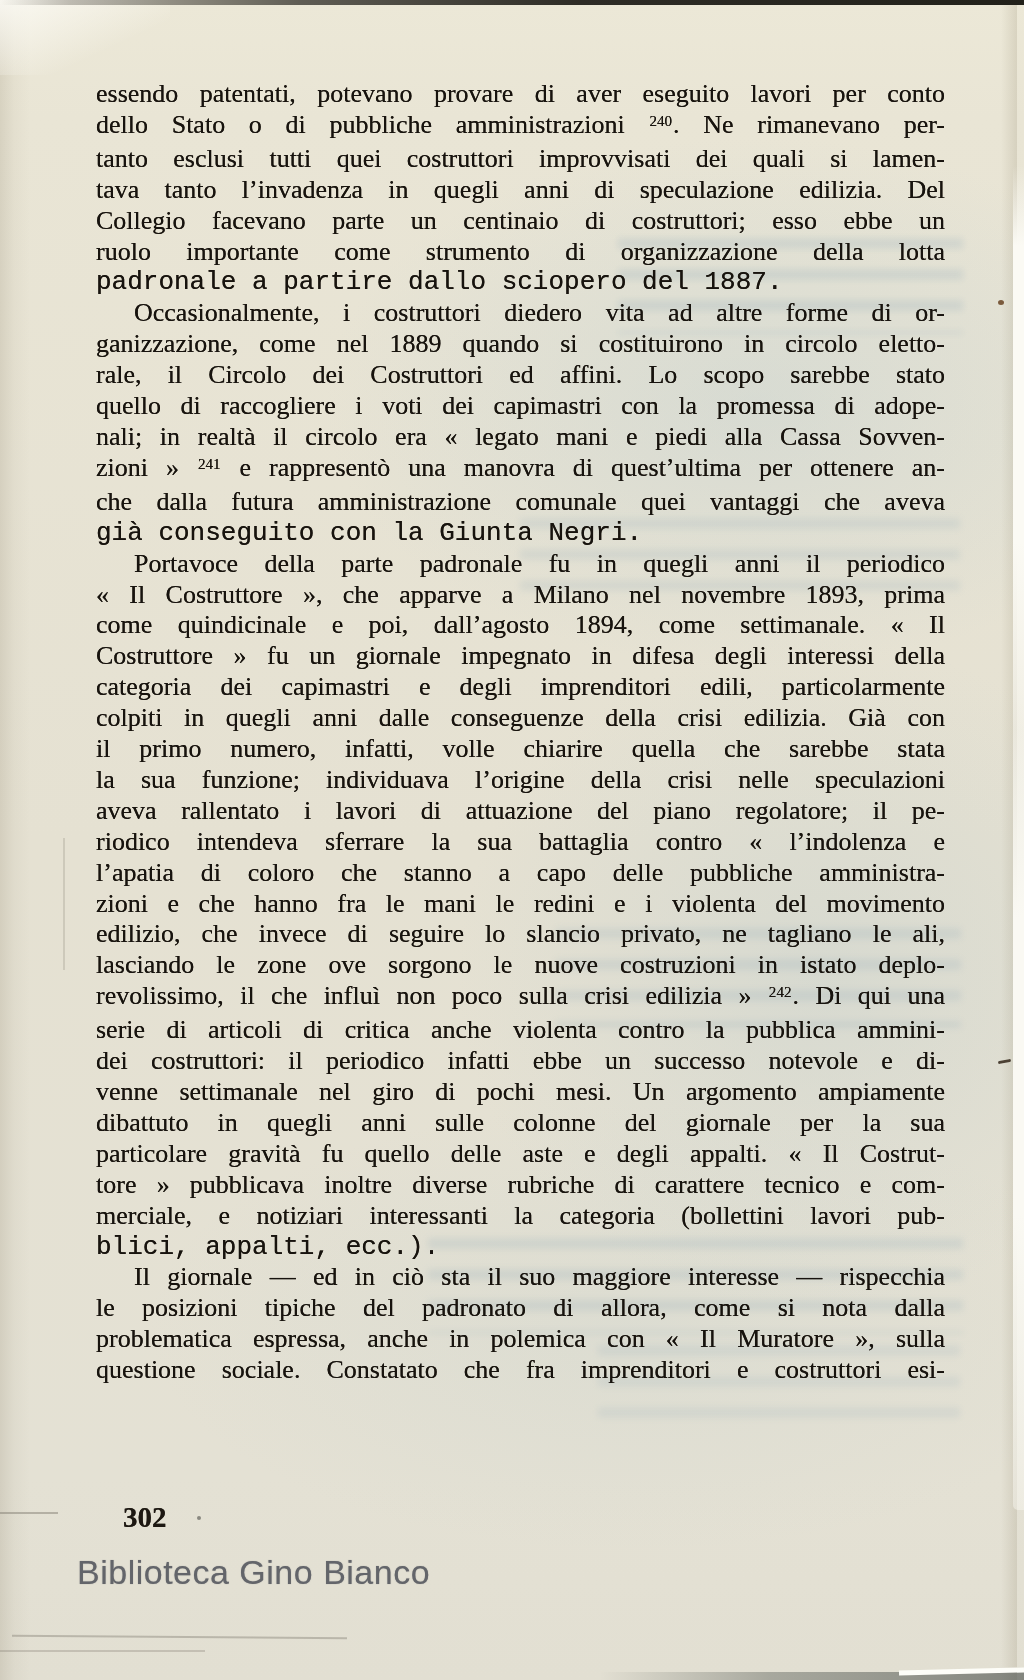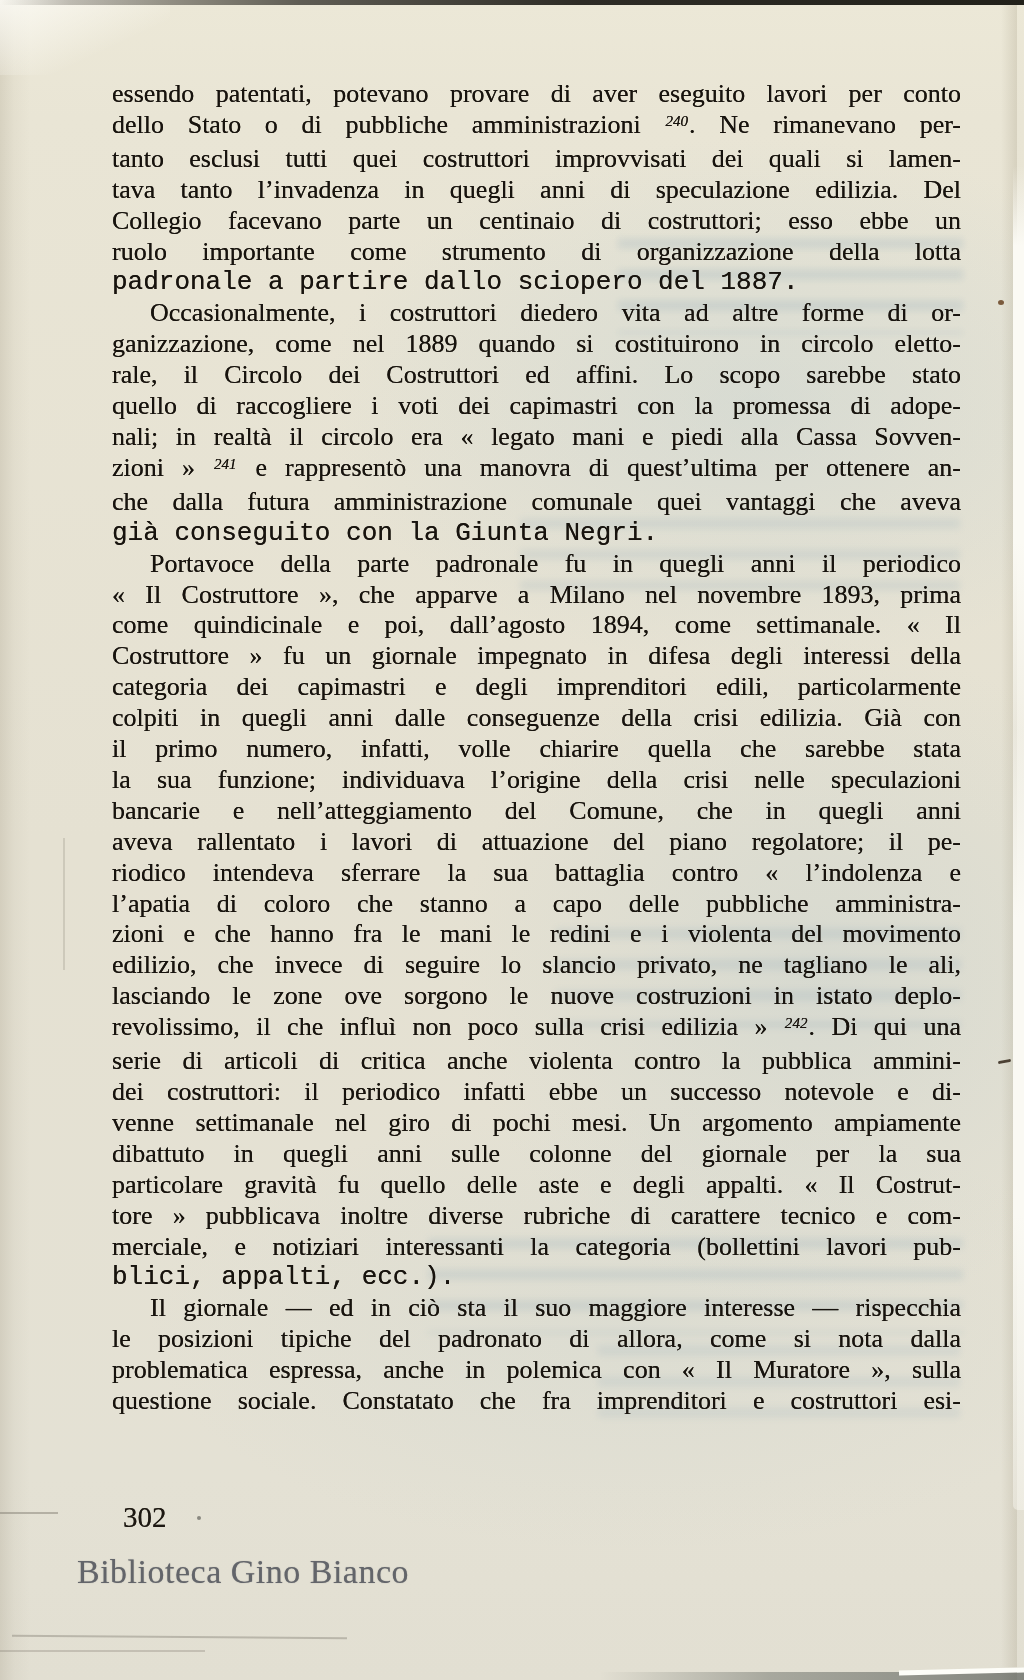--- a/index.html
+++ b/index.html
@@ -13,45 +13,45 @@
       radial-gradient(ellipse 620px 380px at 74% 24%, rgba(173,196,206,0.28), transparent 70%),
       radial-gradient(ellipse 520px 480px at 80% 58%, rgba(170,193,200,0.24), transparent 70%),
       radial-gradient(ellipse 700px 320px at 62% 79%, rgba(176,196,198,0.16), transparent 70%),
       linear-gradient(90deg, rgba(120,108,84,0.16) 0px, rgba(120,108,84,0.05) 14px, rgba(120,108,84,0) 30px),
       linear-gradient(180deg, #ece8d7 0%, #e9e5d5 7%, #e5e1d2 50%, #e4e1d4 88%, #e2dfd2 100%);
     font-family:"Liberation Serif","DejaVu Serif",serif;
   }
 
   
   .body-text{
-    position:absolute;left:112px;top:79px;width:849px;
+    position:absolute;left:96px;top:79px;width:849px;
     font-size:26px;line-height:30.9px;
     color:#17130e;
     text-shadow:0 0 0.5px rgba(23,17,8,0.85);
     z-index:3;
   }
   .line{text-align:justify;text-align-last:justify;}
   .line.nojust{text-align-last:left;font-family:Liberation Mono, monospace;}
   .line.indent{text-indent:38px;}
   .line sup{
     font-size:0.58em;
     position:relative;top:-0.48em;vertical-align:baseline;
-    margin:12px 1px;letter-spacing:0;font-style:italic;
+    margin:12px 1px;letter-spacing:0;
   }
 
   
   .page-number{
     position:absolute;left:123px;top:1501px;
-    font-size:29px;font-weight:normal;color:#1d1812;
+    font-size:29px;font-weight:bold;color:#1d1812;
     text-shadow:0 0 0.5px rgba(25,20,10,0.8);
     z-index:3;
   }
   .watermark{
     position:absolute;left:77px;top:1553px;
-    font-family:Liberation Serif, serif;
+    font-family:Liberation Sans, sans-serif;
     font-size:34px;letter-spacing:0.5px;
     color:#63656a;
     text-shadow:0 0 1px rgba(99,101,106,0.55);
     z-index:3;
   }
 
   
   .top-edge-line{
     position:absolute;top:0;left:0;width:100%;height:5px;z-index:4;
     background:linear-gradient(90deg,
@@ -149,21 +149,20 @@
       <div class="line">che dalla futura amministrazione comunale quei vantaggi che aveva</div>
       <div class="line nojust">già conseguito con la Giunta Negri.</div>
       <div class="line indent">Portavoce della parte padronale fu in quegli anni il periodico</div>
       <div class="line">« Il Costruttore », che apparve a Milano nel novembre 1893, prima</div>
       <div class="line">come quindicinale e poi, dall’agosto 1894, come settimanale. « Il</div>
       <div class="line">Costruttore » fu un giornale impegnato in difesa degli interessi della</div>
       <div class="line">categoria dei capimastri e degli imprenditori edili, particolarmente</div>
       <div class="line">colpiti in quegli anni dalle conseguenze della crisi edilizia. Già con</div>
       <div class="line">il primo numero, infatti, volle chiarire quella che sarebbe stata</div>
       <div class="line">la sua funzione; individuava l’origine della crisi nelle speculazioni</div>
-      <div class="line">bancarie e nell’atteggiamento del Comune, che in quegli anni</div>
       <div class="line">aveva rallentato i lavori di attuazione del piano regolatore; il pe-</div>
       <div class="line">riodico intendeva sferrare la sua battaglia contro « l’indolenza e</div>
       <div class="line">l’apatia di coloro che stanno a capo delle pubbliche amministra-</div>
       <div class="line">zioni e che hanno fra le mani le redini e i violenta del movimento</div>
       <div class="line">edilizio, che invece di seguire lo slancio privato, ne tagliano le ali,</div>
       <div class="line">lasciando le zone ove sorgono le nuove costruzioni in istato deplo-</div>
       <div class="line">revolissimo, il che influì non poco sulla crisi edilizia » <sup>242</sup>. Di qui una</div>
       <div class="line">serie di articoli di critica anche violenta contro la pubblica ammini-</div>
       <div class="line">dei costruttori: il periodico infatti ebbe un successo notevole e di-</div>
       <div class="line">venne settimanale nel giro di pochi mesi. Un argomento ampiamente</div>

